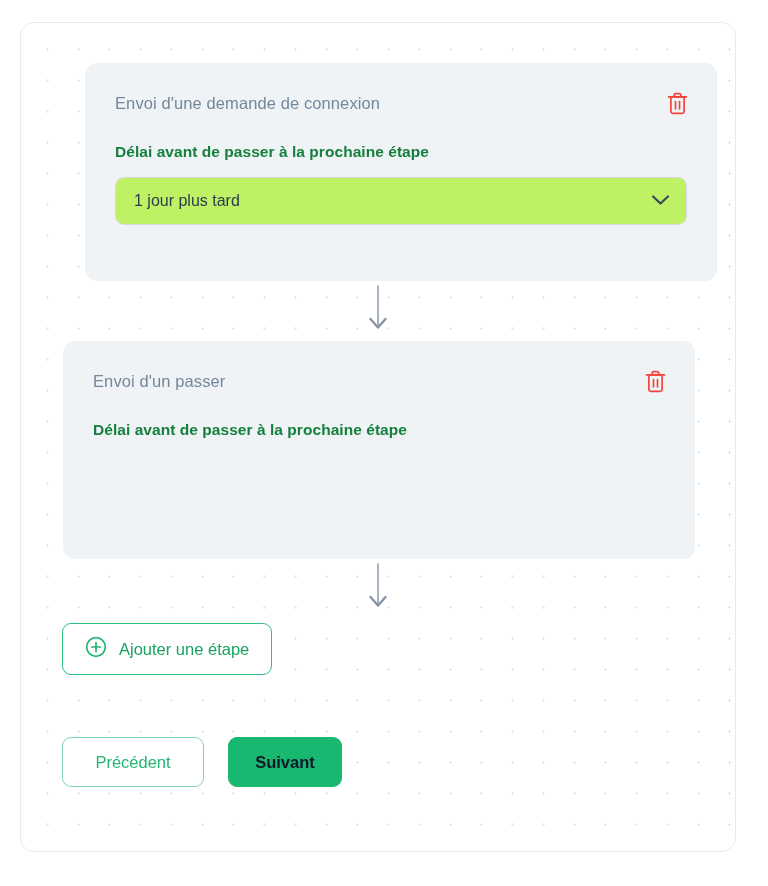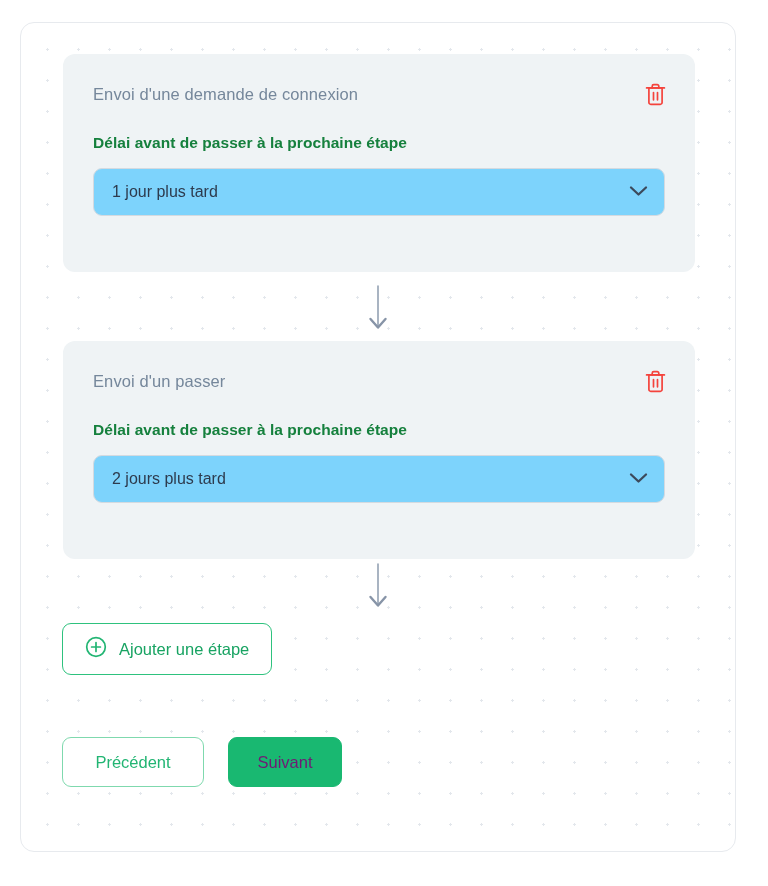--- a/index.html
+++ b/index.html
@@ -37,21 +37,21 @@
   .step-card {
     position: absolute;
     left: 42px;
     width: 632px;
     height: 218px;
     box-sizing: border-box;
     background: #eff3f5;
     border-radius: 12px;
     padding: 28px 30px 0 30px;
   }
-  #step-card-0 { top: 31px; }
+  #step-card-0 { top: 40px; margin-left: 22px; }
   #step-card-1 { top: 318px; }
 
   .card-head {
     position: relative;
     height: 30px;
   }
   .card-title {
     font-size: 16.5px;
     color: #75879b;
     font-weight: 400;
@@ -82,21 +82,21 @@
     font-weight: 700;
     color: #15803d;
     letter-spacing: .05px;
   }
 
   
   .delay-select {
     position: relative;
     margin-top: 16px;
     height: 46px;
-    background: #7dd3fc;
+    background: #bef264;
     border: 1px solid #d4dae0;
     border-radius: 9px;
     display: flex;
     align-items: center;
     padding: 0 18px;
     cursor: pointer;
   }
   .delay-select-value {
     font-size: 16px;
     color: #2d3b4e;
@@ -167,22 +167,22 @@
     background: #ffffff;
     border: 1px solid #7fd9ae;
     color: #22b573;
     font-weight: 400;
   }
   #next-button {
     min-width: 114px;
     padding: 0 16px;
     background: #19b871;
     border: 1px solid #19b871;
-    color: #701a75;
-    font-weight: 400;
+    color: #0f172a;
+    font-weight: 700;
   }
 </style>
 </head>
 <body>
 
 <div id="sequence-canvas">
 
   <div class="step-card" id="step-card-0">
     <div class="card-head">
       <div class="card-title">Envoi d'une demande de connexion</div>
@@ -225,28 +225,20 @@
           <svg width="21" height="23" viewBox="0 0 21 23" fill="none" xmlns="http://www.w3.org/2000/svg">
             <path d="M1.6 4.9h17.8" stroke="#f4433c" stroke-width="1.7" stroke-linecap="round"></path>
             <path d="M7.2 4.9V3.3a1.6 1.6 0 0 1 1.6-1.6h3.4a1.6 1.6 0 0 1 1.6 1.6v1.6" stroke="#f4433c" stroke-width="1.7" stroke-linecap="round" stroke-linejoin="round"></path>
             <path d="M3.9 4.9h13.2v14.6a1.8 1.8 0 0 1-1.8 1.8H5.7a1.8 1.8 0 0 1-1.8-1.8V4.9Z" stroke="#f4433c" stroke-width="1.7" stroke-linejoin="round"></path>
             <path d="M8.5 9.6v7.2M12.5 9.6v7.2" stroke="#f4433c" stroke-width="1.7" stroke-linecap="round"></path>
           </svg>
         </span>
       </button>
     </div>
     <div class="field-label">Délai avant de passer à la prochaine étape</div>
-    <div class="delay-select">
-      <span class="delay-select-value">2 jours plus tard</span>
-      <span class="chevron-down-icon">
-        <svg width="19" height="12" viewBox="0 0 19 12" fill="none" xmlns="http://www.w3.org/2000/svg">
-          <path d="M2 2.5 9.5 9.5 17 2.5" stroke="#3c4a5c" stroke-width="2.3" stroke-linecap="round" stroke-linejoin="round"></path>
-        </svg>
-      </span>
-    </div>
   </div>
 
   <div class="connector-arrow" id="connector-arrow-1">
     <span>
       <svg width="24" height="46" viewBox="0 0 24 46" fill="none" xmlns="http://www.w3.org/2000/svg">
         <path d="M12 1v40" stroke="#9aa7b8" stroke-width="1.7" stroke-linecap="round"></path>
         <path d="M4.5 34 12 42.5 19.5 34" stroke="#8794a7" stroke-width="2.4" stroke-linecap="round" stroke-linejoin="round"></path>
       </svg>
     </span>
   </div>

